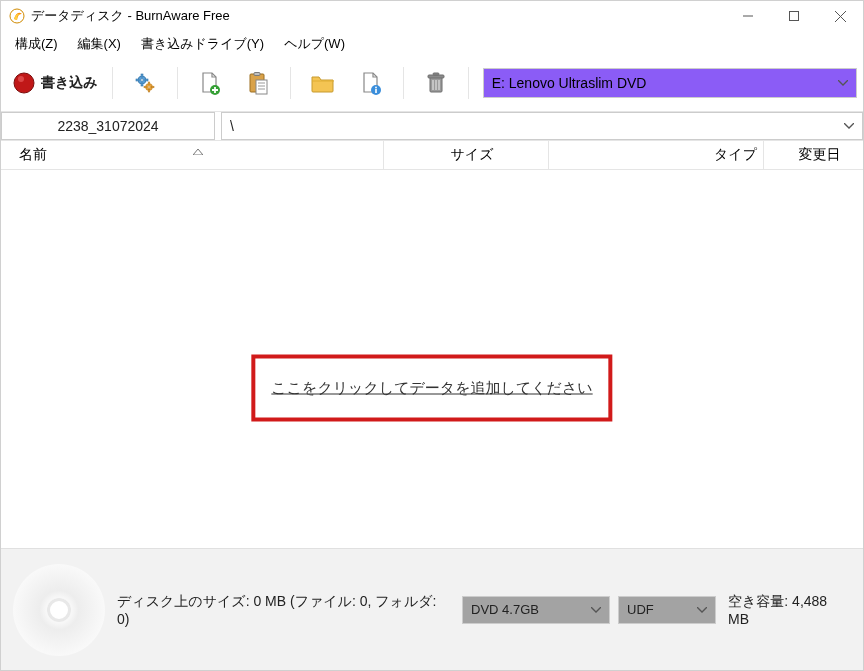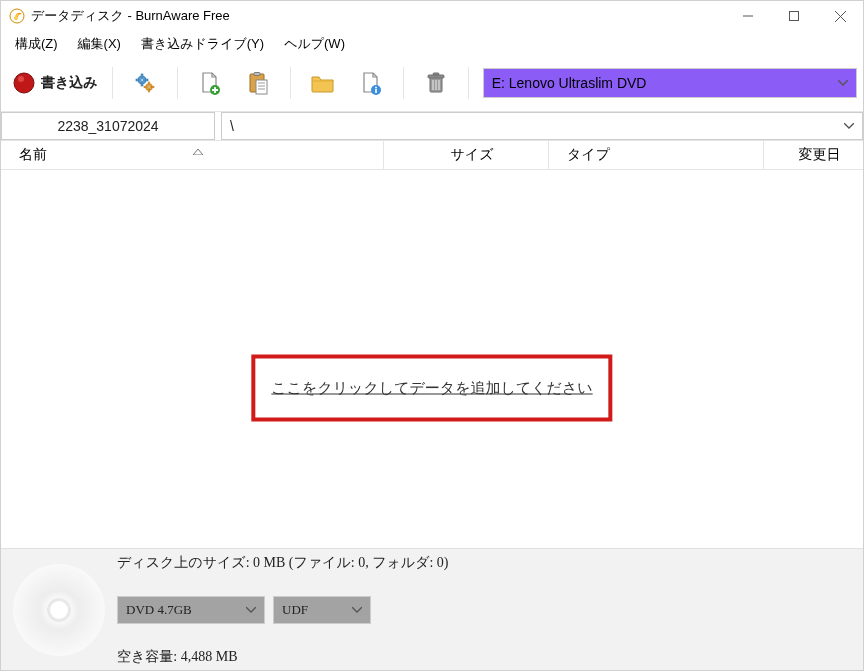--- a/index.html
+++ b/index.html
@@ -76,21 +76,21 @@
     padding:0 8px; display:flex; align-items:center; font-size:14px;
     position:relative;
   }
   .path-input .chev { position:absolute; right:8px; top:50%; transform:translateY(-50%); }
 
   
   .cols { display:flex; height:28px; border-top:1px solid var(--light-sep); border-bottom:1px solid var(--light-sep); }
   .col { display:flex; align-items:center; padding:0 6px; font-size:14px; color:#000; border-right:1px solid var(--light-sep); position:relative;margin-left:12px; }
   .col.name { flex: 0 0 358px; }
   .col.size { flex: 0 0 140px; justify-content:center; }
-  .col.type { flex: 0 0 190px; justify-content:flex-start; }
+  .col.type { flex: 0 0 190px; justify-content:flex-end; }
   .col.date { flex: 1; justify-content:center; border-right:none;}
   .sort-caret { position:absolute; left:50%; top:1px; transform:translateX(-50%); }
 
   
   .files { flex:1; position:relative; background:#fff; }
   .add-hint-box {
     position:absolute; left:50%; top:50%; transform:translate(-50%,-50%);
     border:4px solid var(--red-border);
     padding:20px 16px;
     margin-top:29px;
@@ -99,21 +99,21 @@
 
   
   .bottom {
     height:105px; background:var(--bottom-bg);
     border-top:1px solid #e0e0e0;
     display:flex; align-items:center;
     padding:8px 12px; gap:12px;
   }
   .disc-art { width:92px; height:92px; border-radius:50%; background:radial-gradient(circle at center,#f7f7f7 0,#f7f7f7 20%,#ededed 30%,#f9f9f9 70%,#ededed 100%); position:relative; flex-shrink:0;}
   .disc-art::after{ content:""; position:absolute; width:24px; height:24px; border-radius:50%; background:#fff; left:50%; top:50%; transform:translate(-50%,-50%); box-shadow:inset 0 0 0 3px #e8e8e8; }
-  .bottom-main { display:flex; flex-direction:column; gap:24px;font-family:Liberation Serif, serif; }
+  .bottom-main { display:flex; gap:12px; }
   .bottom-row { display:flex; align-items:center; gap:8px; font-size:14px; }
   .small-select { height:26px; border:1px solid var(--border); background:#a3a3a3; display:flex; align-items:center; justify-content:space-between; padding:0 8px; font-size:13px; min-width:130px; }
   .small-select.narrow { min-width:80px;text-align:right; }
   .chev svg { display:block; }
 </style>
 </head>
 <body>
 
 <div class="titlebar">
   <span class="app-icon">

